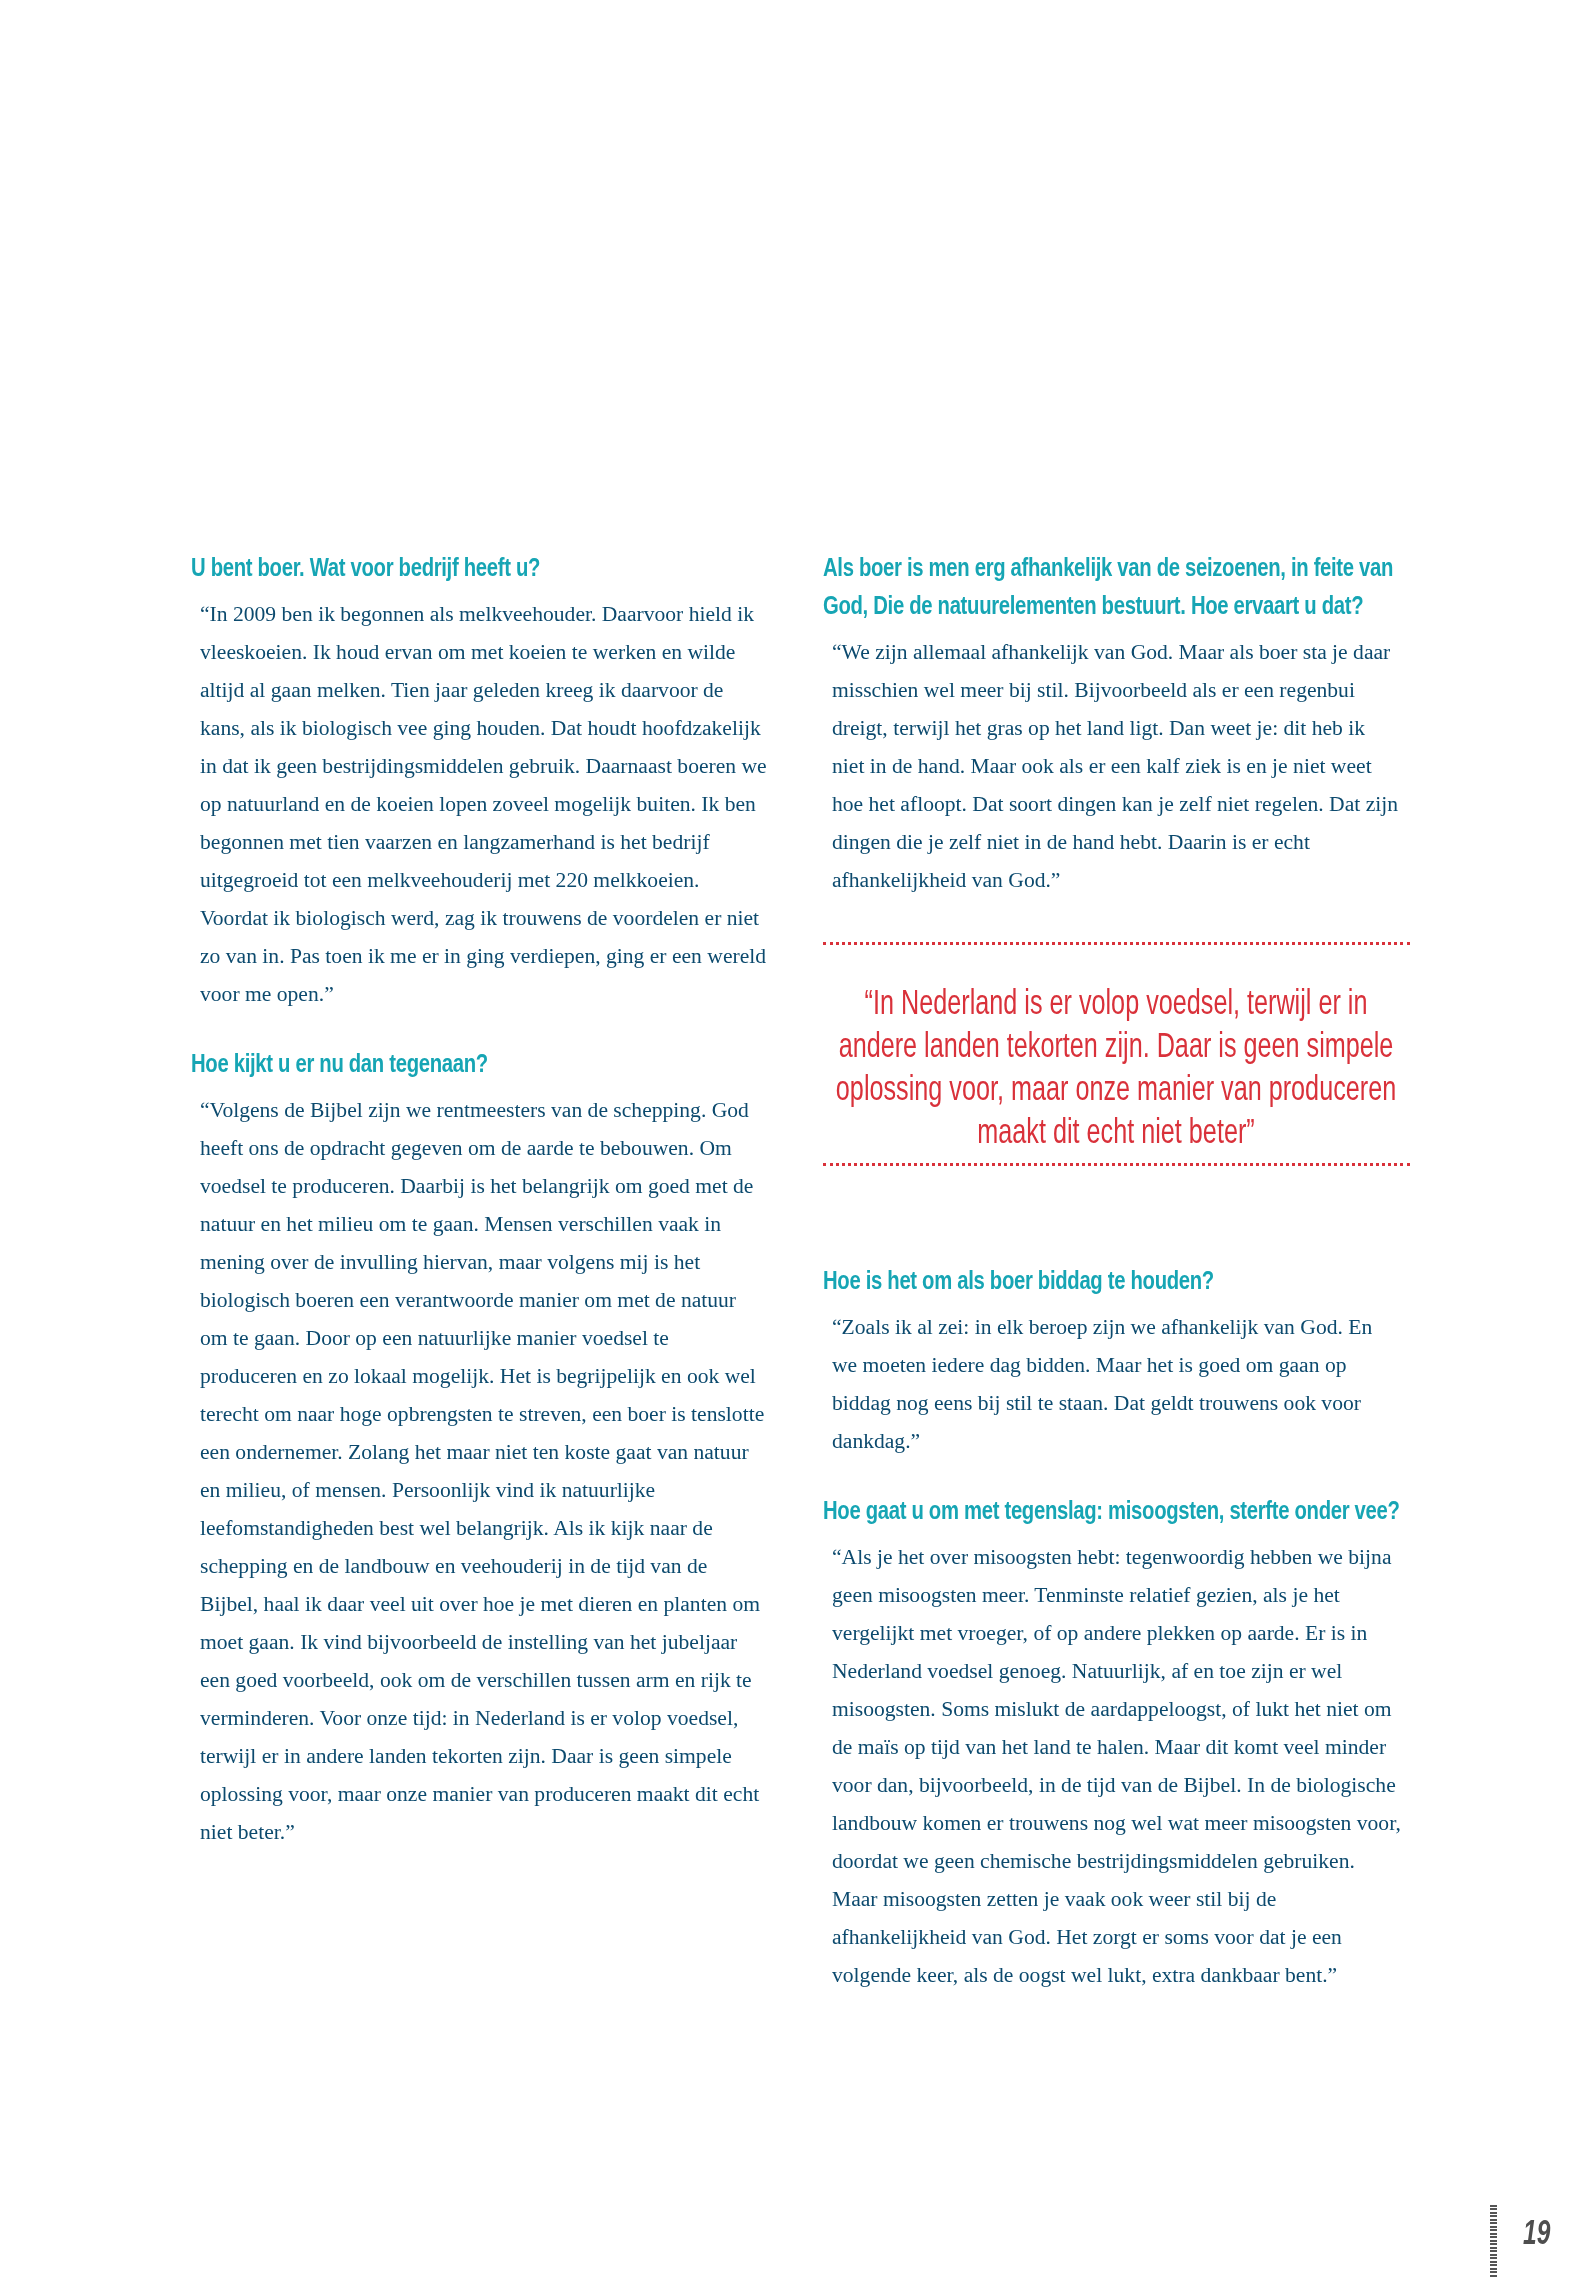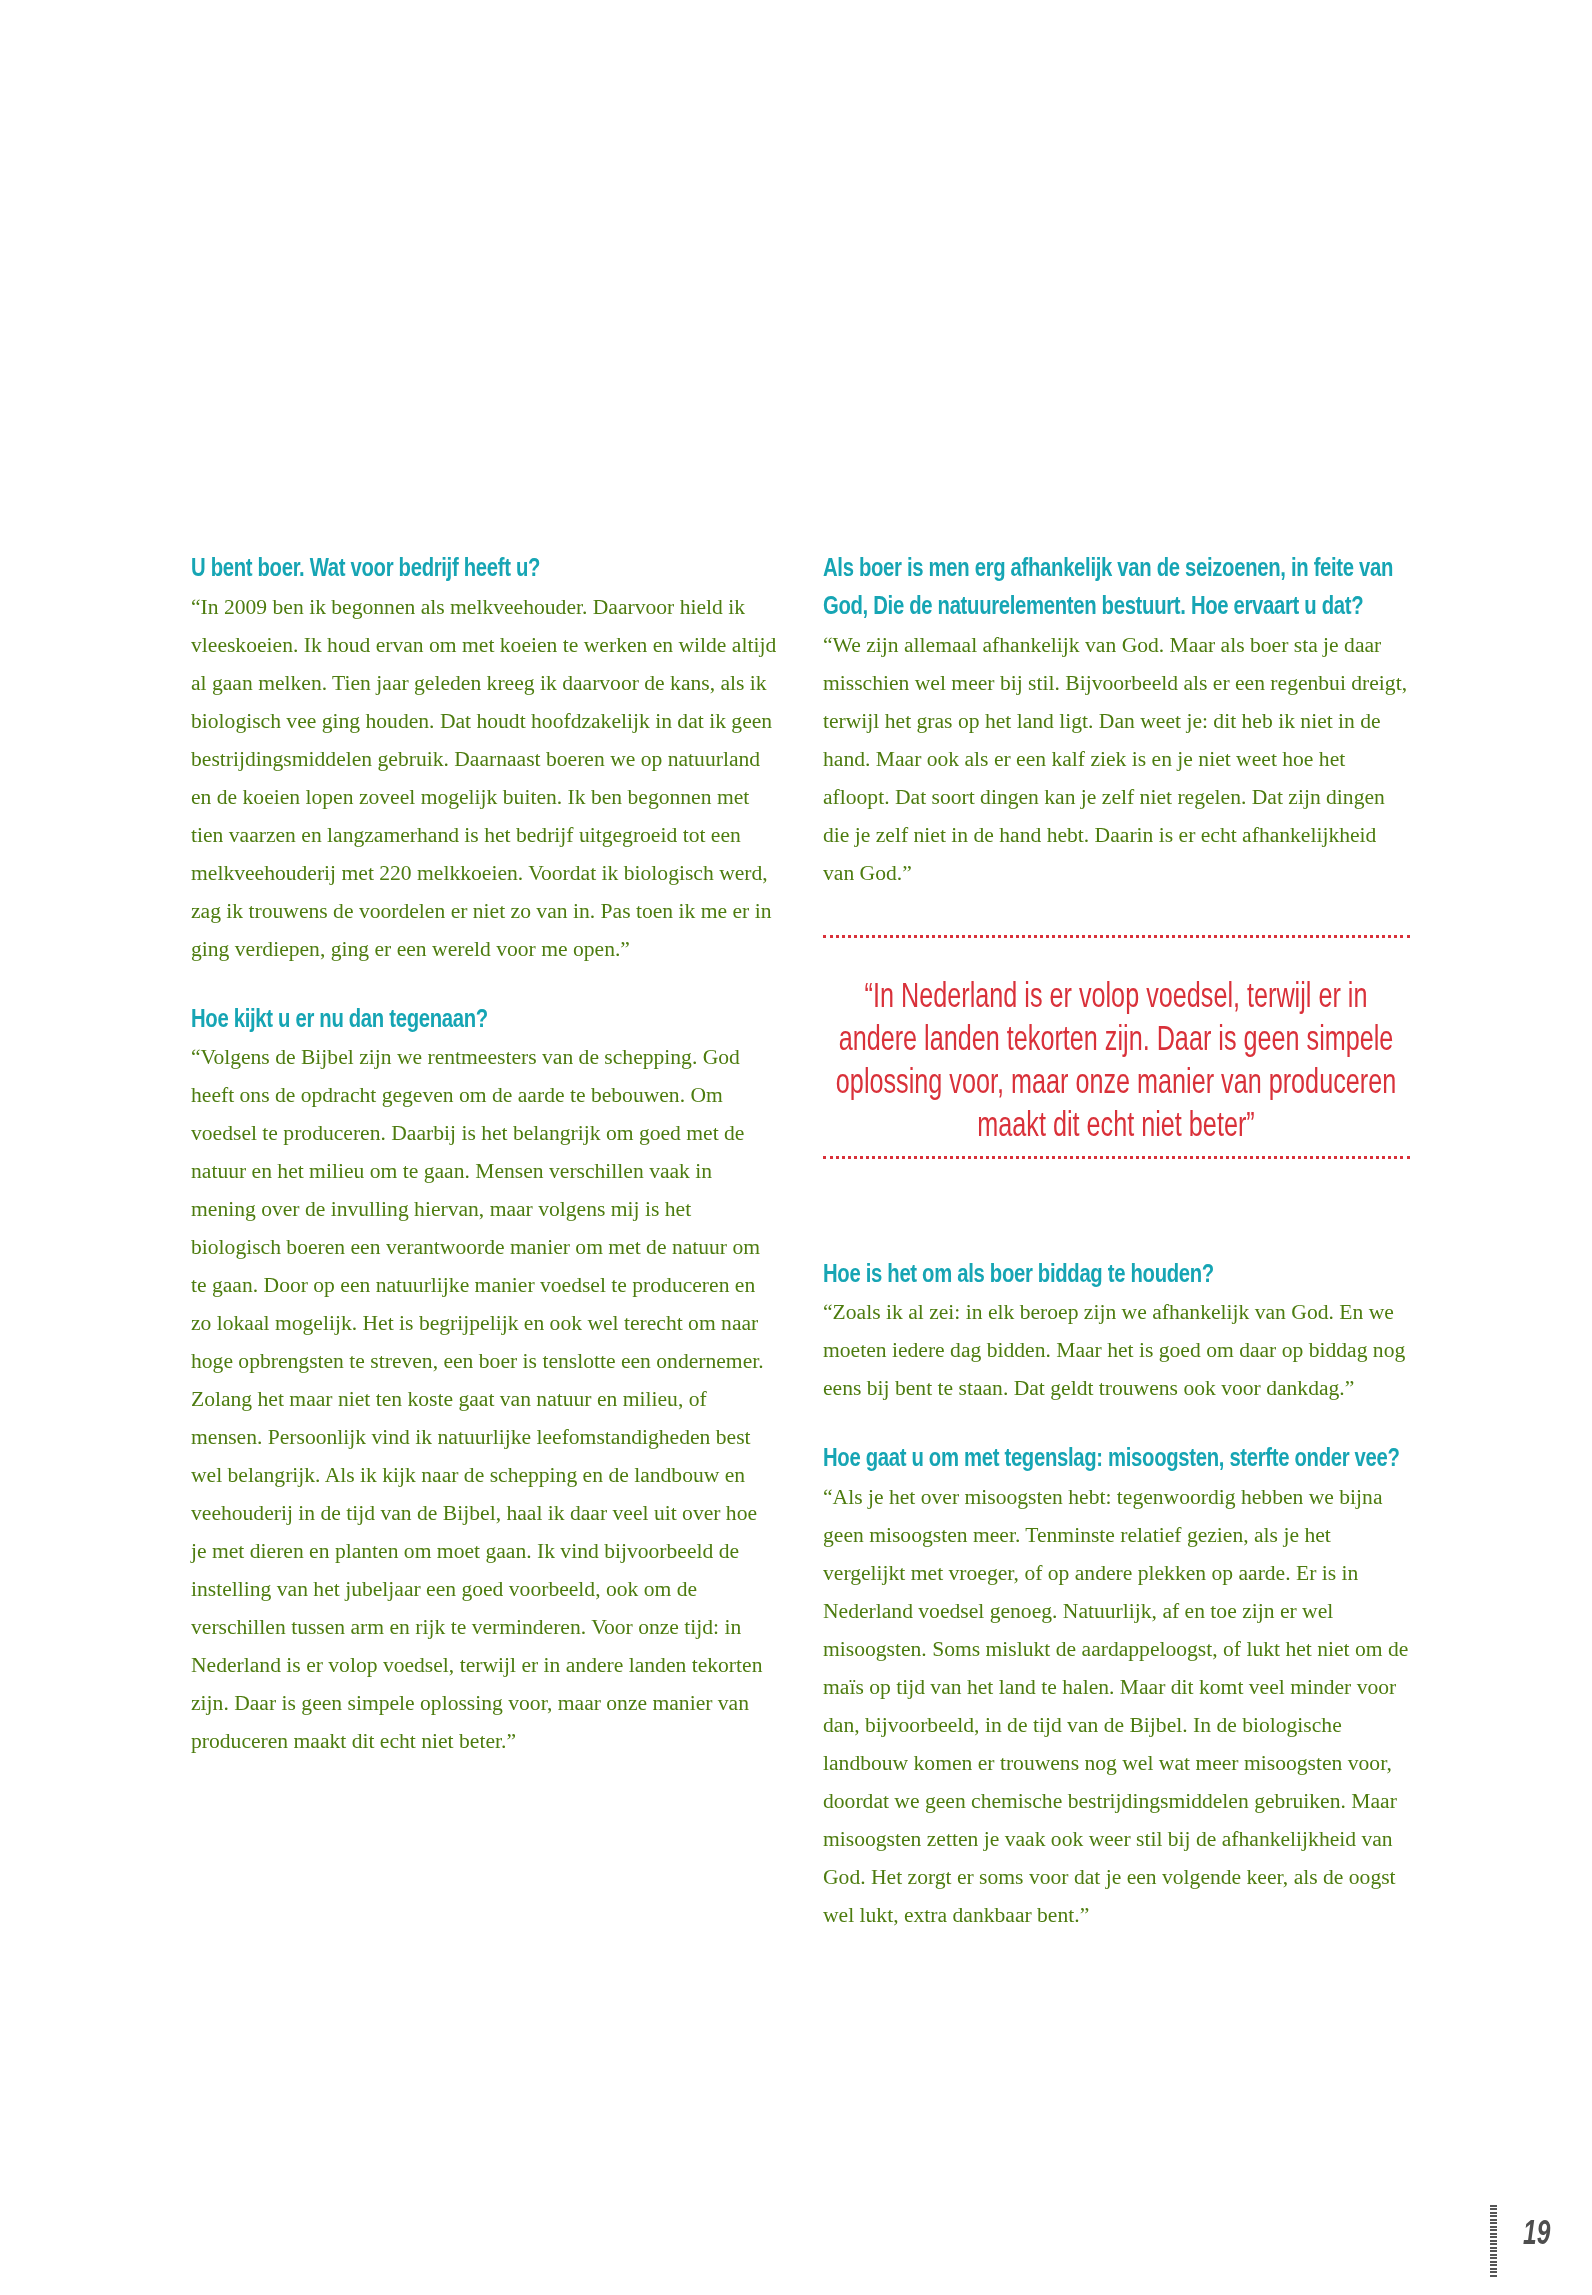--- a/index.html
+++ b/index.html
@@ -31,22 +31,22 @@
       line-height: 38px;
       letter-spacing: -0.4px;
       transform: scaleX(0.78);
       transform-origin: left top;
       width: 128%;
       margin: 0 0 1.7px 0;
     }
     .answer {
       font-size: 21.6px;
       line-height: 38px;
-      margin: 0;
-      color: #4d7c0f;
+      margin: 9px;
+      color: #0c4a6e;
     }
     .section { margin-bottom: 31px; }
 
     .pullquote {
       position: relative;
       padding: 0;
     }
     .dotted-rule {
       height: 0;
       border-top: 3.5px dotted #d9313a;
@@ -122,21 +122,21 @@
     <p class="answer">“We zijn allemaal afhankelijk van God. Maar als boer sta je daar misschien wel meer bij stil. Bijvoorbeeld als er een regenbui dreigt, terwijl het gras op het land ligt. Dan weet je: dit heb ik niet in de hand. Maar ook als er een kalf ziek is en je niet weet hoe het afloopt. Dat soort dingen kan je zelf niet regelen. Dat zijn dingen die je zelf niet in de hand hebt. Daarin is er echt afhankelijkheid van God.”</p>
   </div>
   <div class="pullquote pq-right">
     <div class="dotted-rule"></div>
     <div class="quote-text">“In Nederland is er volop voedsel, terwijl er in andere landen tekorten zijn. Daar is geen simpele oplossing voor, maar onze manier van produceren maakt dit echt niet beter”</div>
     <div class="dotted-rule"></div>
   </div>
   <div class="spacer-right"></div>
   <div class="section">
     <h2 class="question">Hoe is het om als boer biddag te houden?</h2>
-    <p class="answer">“Zoals ik al zei: in elk beroep zijn we afhankelijk van God. En we moeten iedere dag bidden. Maar het is goed om daar op biddag nog eens bij bent te staan. Dat geldt trouwens ook voor dankdag.”</p>
+    <p class="answer">“Zoals ik al zei: in elk beroep zijn we afhankelijk van God. En we moeten iedere dag bidden. Maar het is goed om gaan op biddag nog eens bij stil te staan. Dat geldt trouwens ook voor dankdag.”</p>
   </div>
   <div class="section">
     <h2 class="question">Hoe gaat u om met tegenslag: misoogsten, sterfte onder vee?</h2>
     <p class="answer">“Als je het over misoogsten hebt: tegenwoordig hebben we bijna geen misoogsten meer. Tenminste relatief gezien, als je het vergelijkt met vroeger, of op andere plekken op aarde. Er is in Nederland voedsel genoeg. Natuurlijk, af en toe zijn er wel misoogsten. Soms mislukt de aardappeloogst, of lukt het niet om de maïs op tijd van het land te halen. Maar dit komt veel minder voor dan, bijvoorbeeld, in de tijd van de Bijbel. In de biologische landbouw komen er trouwens nog wel wat meer misoogsten voor, doordat we geen chemische bestrijdingsmiddelen gebruiken. Maar misoogsten zetten je vaak ook weer stil bij de afhankelijkheid van God. Het zorgt er soms voor dat je een volgende keer, als de oogst wel lukt, extra dankbaar bent.”</p>
   </div>
 </div>
 
 <div class="page-number-area">
   <div class="page-ticks"></div>
   <div class="page-number">19</div>

